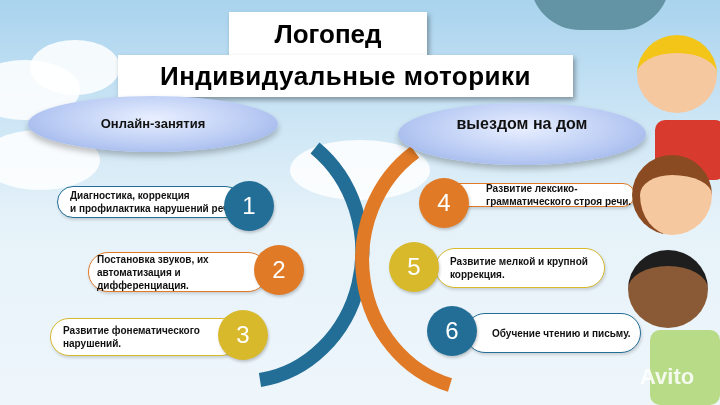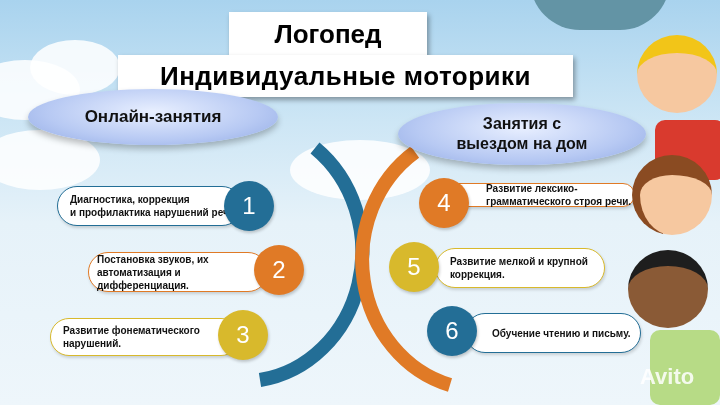--- a/index.html
+++ b/index.html
@@ -7,21 +7,21 @@
     font-family: "Liberation Sans", "DejaVu Sans", sans-serif;
     background: linear-gradient(180deg, #a9d3ee 0%, #cde6f5 30%, #e6f2f9 55%, #eef6fb 100%); }
   .cloud { position:absolute; background:#fff; border-radius:50%; opacity:.85; }
   .title-box { position:absolute; background:#fff; box-shadow: 2px 3px 5px rgba(0,0,0,.35);
     color:#000; font-weight:bold; text-align:center; }
   #t1 { left:229px; top:12px; width:198px; height:44px; font-size:26px; line-height:44px; }
   #t2 { left:118px; top:55px; width:455px; height:42px; font-size:26px; line-height:42px; letter-spacing:.5px; }
   .oval { position:absolute; border-radius:50%;
     background: radial-gradient(ellipse at 50% 40%, #e8efff 0%, #b7c9f3 60%, #8fa8e4 100%);
     box-shadow: 0 4px 6px rgba(0,0,0,.25); color:#111; font-weight:bold; text-align:center; }
-  #ov1 { left:28px; top:89px; width:250px; height:56px; font-size:17px; line-height:56px; }
+  #ov1 { left:28px; top:96px; width:250px; height:56px; font-size:13px; line-height:56px; }
   #ov2 { left:398px; top:103px; width:248px; height:62px; font-size:16px; line-height:20px; padding-top:11px; box-sizing:border-box; }
   .pill { position:absolute; background:#fff; border-radius:22px; font-size:10px; font-weight:bold; color:#111;
     box-sizing:border-box; line-height:13px; display:flex; flex-direction:column; justify-content:center;
     box-shadow:1px 2px 3px rgba(0,0,0,.15); }
   .num { position:absolute; width:50px; height:50px; border-radius:50%; color:#fff; font-size:24px;
     text-align:center; line-height:50px; box-shadow:1px 2px 3px rgba(0,0,0,.2); }
   .arc { position:absolute; }
   .kid { position:absolute; }
 </style>
 </head>
@@ -36,25 +36,24 @@
 <svg class="arc" width="720" height="405" style="left:0;top:0;">
   <path d="M 255 148 A 120 130 0 0 1 200 380" fill="none" stroke="#236e96" stroke-width="14" transform="translate(60,0)"></path>
   <path d="M 475 152 A 120 130 0 0 0 510 385" fill="none" stroke="#e07a26" stroke-width="14" transform="translate(-60,0)"></path>
 </svg>
 
 <div class="title-box" id="t1">Логопед</div>
 <div class="title-box" id="t2">Индивидуальные моторики</div>
 
 <div class="oval" id="ov1">Онлайн-занятия</div>
 <div class="oval" id="ov2">
-  <div>Занятия с</div>
   <div>выездом на дом</div>
 </div>
 
-<div class="pill" style="left:57px;top:186px;width:185px;height:40px;border:1.5px solid #236e96;padding-left:12px;">
+<div class="pill" style="left:57px;top:186px;width:185px;height:32px;border:1.5px solid #236e96;padding-left:12px;">
   <span>Диагностика, коррекция</span>
   <span>и профилактика нарушений речи.</span>
 </div>
 <div class="num" style="left:224px;top:181px;background:#236e96;">1</div>
 
 <div class="pill" style="left:88px;top:252px;width:180px;height:40px;border:1.5px solid #e07a26;padding-left:8px;">
   <span>Постановка звуков, их</span>
   <span>автоматизация и дифференциация.</span>
 </div>
 <div class="num" style="left:254px;top:245px;background:#e07a26;">2</div>

